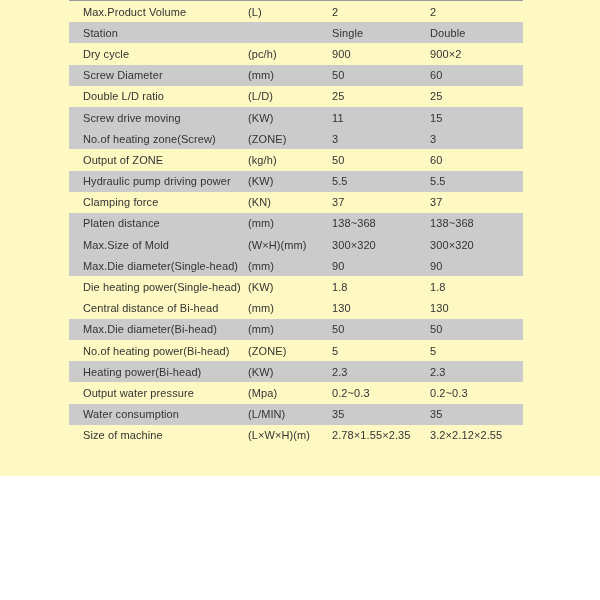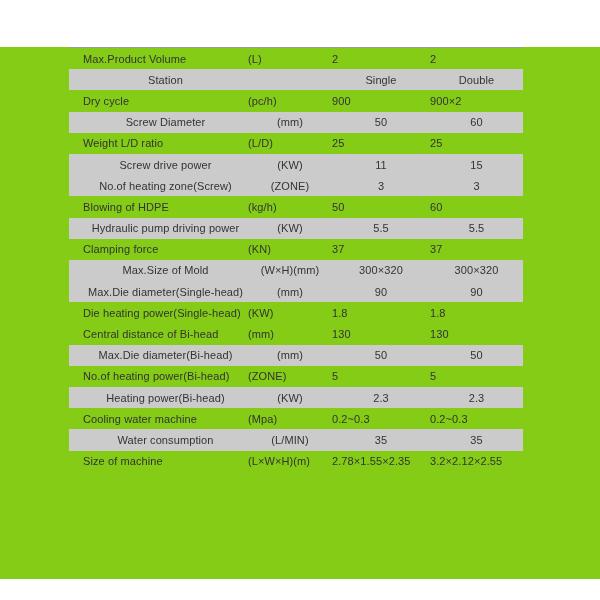--- a/index.html
+++ b/index.html
@@ -7,23 +7,22 @@
     padding: 0;
     width: 600px;
     height: 600px;
     background: #ffffff;
     font-family: "Liberation Sans", sans-serif;
     overflow: hidden;
   }
   .page {
     position: relative;
     width: 600px;
-    height: 532px;
-    background: #84cc16;
-    margin-top: 47px;
+    height: 476px;
+    background: #fef9c3;
   }
   table.spec-table {
     position: absolute;
     left: 69px;
     top: 0;
     width: 454px;
     border-collapse: collapse;
     table-layout: fixed;
     border-top: 1px solid #9b9b9b;
   }
@@ -35,21 +34,20 @@
     vertical-align: middle;
     white-space: nowrap;
     overflow: hidden;
     letter-spacing: 0.1px;
   }
   table.spec-table td:first-child {
     padding-left: 14px;
   }
   table.spec-table tr.alt {
     background: #cbcbcb;
-    text-align: center;
   }
 </style>
 </head>
 <body>
 
 <div class="page">
   <table class="spec-table">
     <colgroup>
       <col style="width:179px">
       <col style="width:84px">
@@ -75,54 +73,60 @@
           <td>900</td>
           <td>900×2</td>
         </tr>
         <tr class="alt">
           <td>Screw Diameter</td>
           <td>(mm)</td>
           <td>50</td>
           <td>60</td>
         </tr>
         <tr>
-          <td>Weight L/D ratio</td>
+          <td>Double L/D ratio</td>
           <td>(L/D)</td>
           <td>25</td>
           <td>25</td>
         </tr>
         <tr class="alt">
-          <td>Screw drive power</td>
+          <td>Screw drive moving</td>
           <td>(KW)</td>
           <td>11</td>
           <td>15</td>
         </tr>
         <tr class="alt">
           <td>No.of heating zone(Screw)</td>
           <td>(ZONE)</td>
           <td>3</td>
           <td>3</td>
         </tr>
         <tr>
-          <td>Blowing of HDPE</td>
+          <td>Output of ZONE</td>
           <td>(kg/h)</td>
           <td>50</td>
           <td>60</td>
         </tr>
         <tr class="alt">
           <td>Hydraulic pump driving power</td>
           <td>(KW)</td>
           <td>5.5</td>
           <td>5.5</td>
         </tr>
         <tr>
           <td>Clamping force</td>
           <td>(KN)</td>
           <td>37</td>
           <td>37</td>
+        </tr>
+        <tr class="alt">
+          <td>Platen distance</td>
+          <td>(mm)</td>
+          <td>138~368</td>
+          <td>138~368</td>
         </tr>
         <tr class="alt">
           <td>Max.Size of Mold</td>
           <td>(W×H)(mm)</td>
           <td>300×320</td>
           <td>300×320</td>
         </tr>
         <tr class="alt">
           <td>Max.Die diameter(Single-head)</td>
           <td>(mm)</td>
@@ -153,21 +157,21 @@
           <td>5</td>
           <td>5</td>
         </tr>
         <tr class="alt">
           <td>Heating power(Bi-head)</td>
           <td>(KW)</td>
           <td>2.3</td>
           <td>2.3</td>
         </tr>
         <tr>
-          <td>Cooling water machine</td>
+          <td>Output water pressure</td>
           <td>(Mpa)</td>
           <td>0.2~0.3</td>
           <td>0.2~0.3</td>
         </tr>
         <tr class="alt">
           <td>Water consumption</td>
           <td>(L/MIN)</td>
           <td>35</td>
           <td>35</td>
         </tr>

